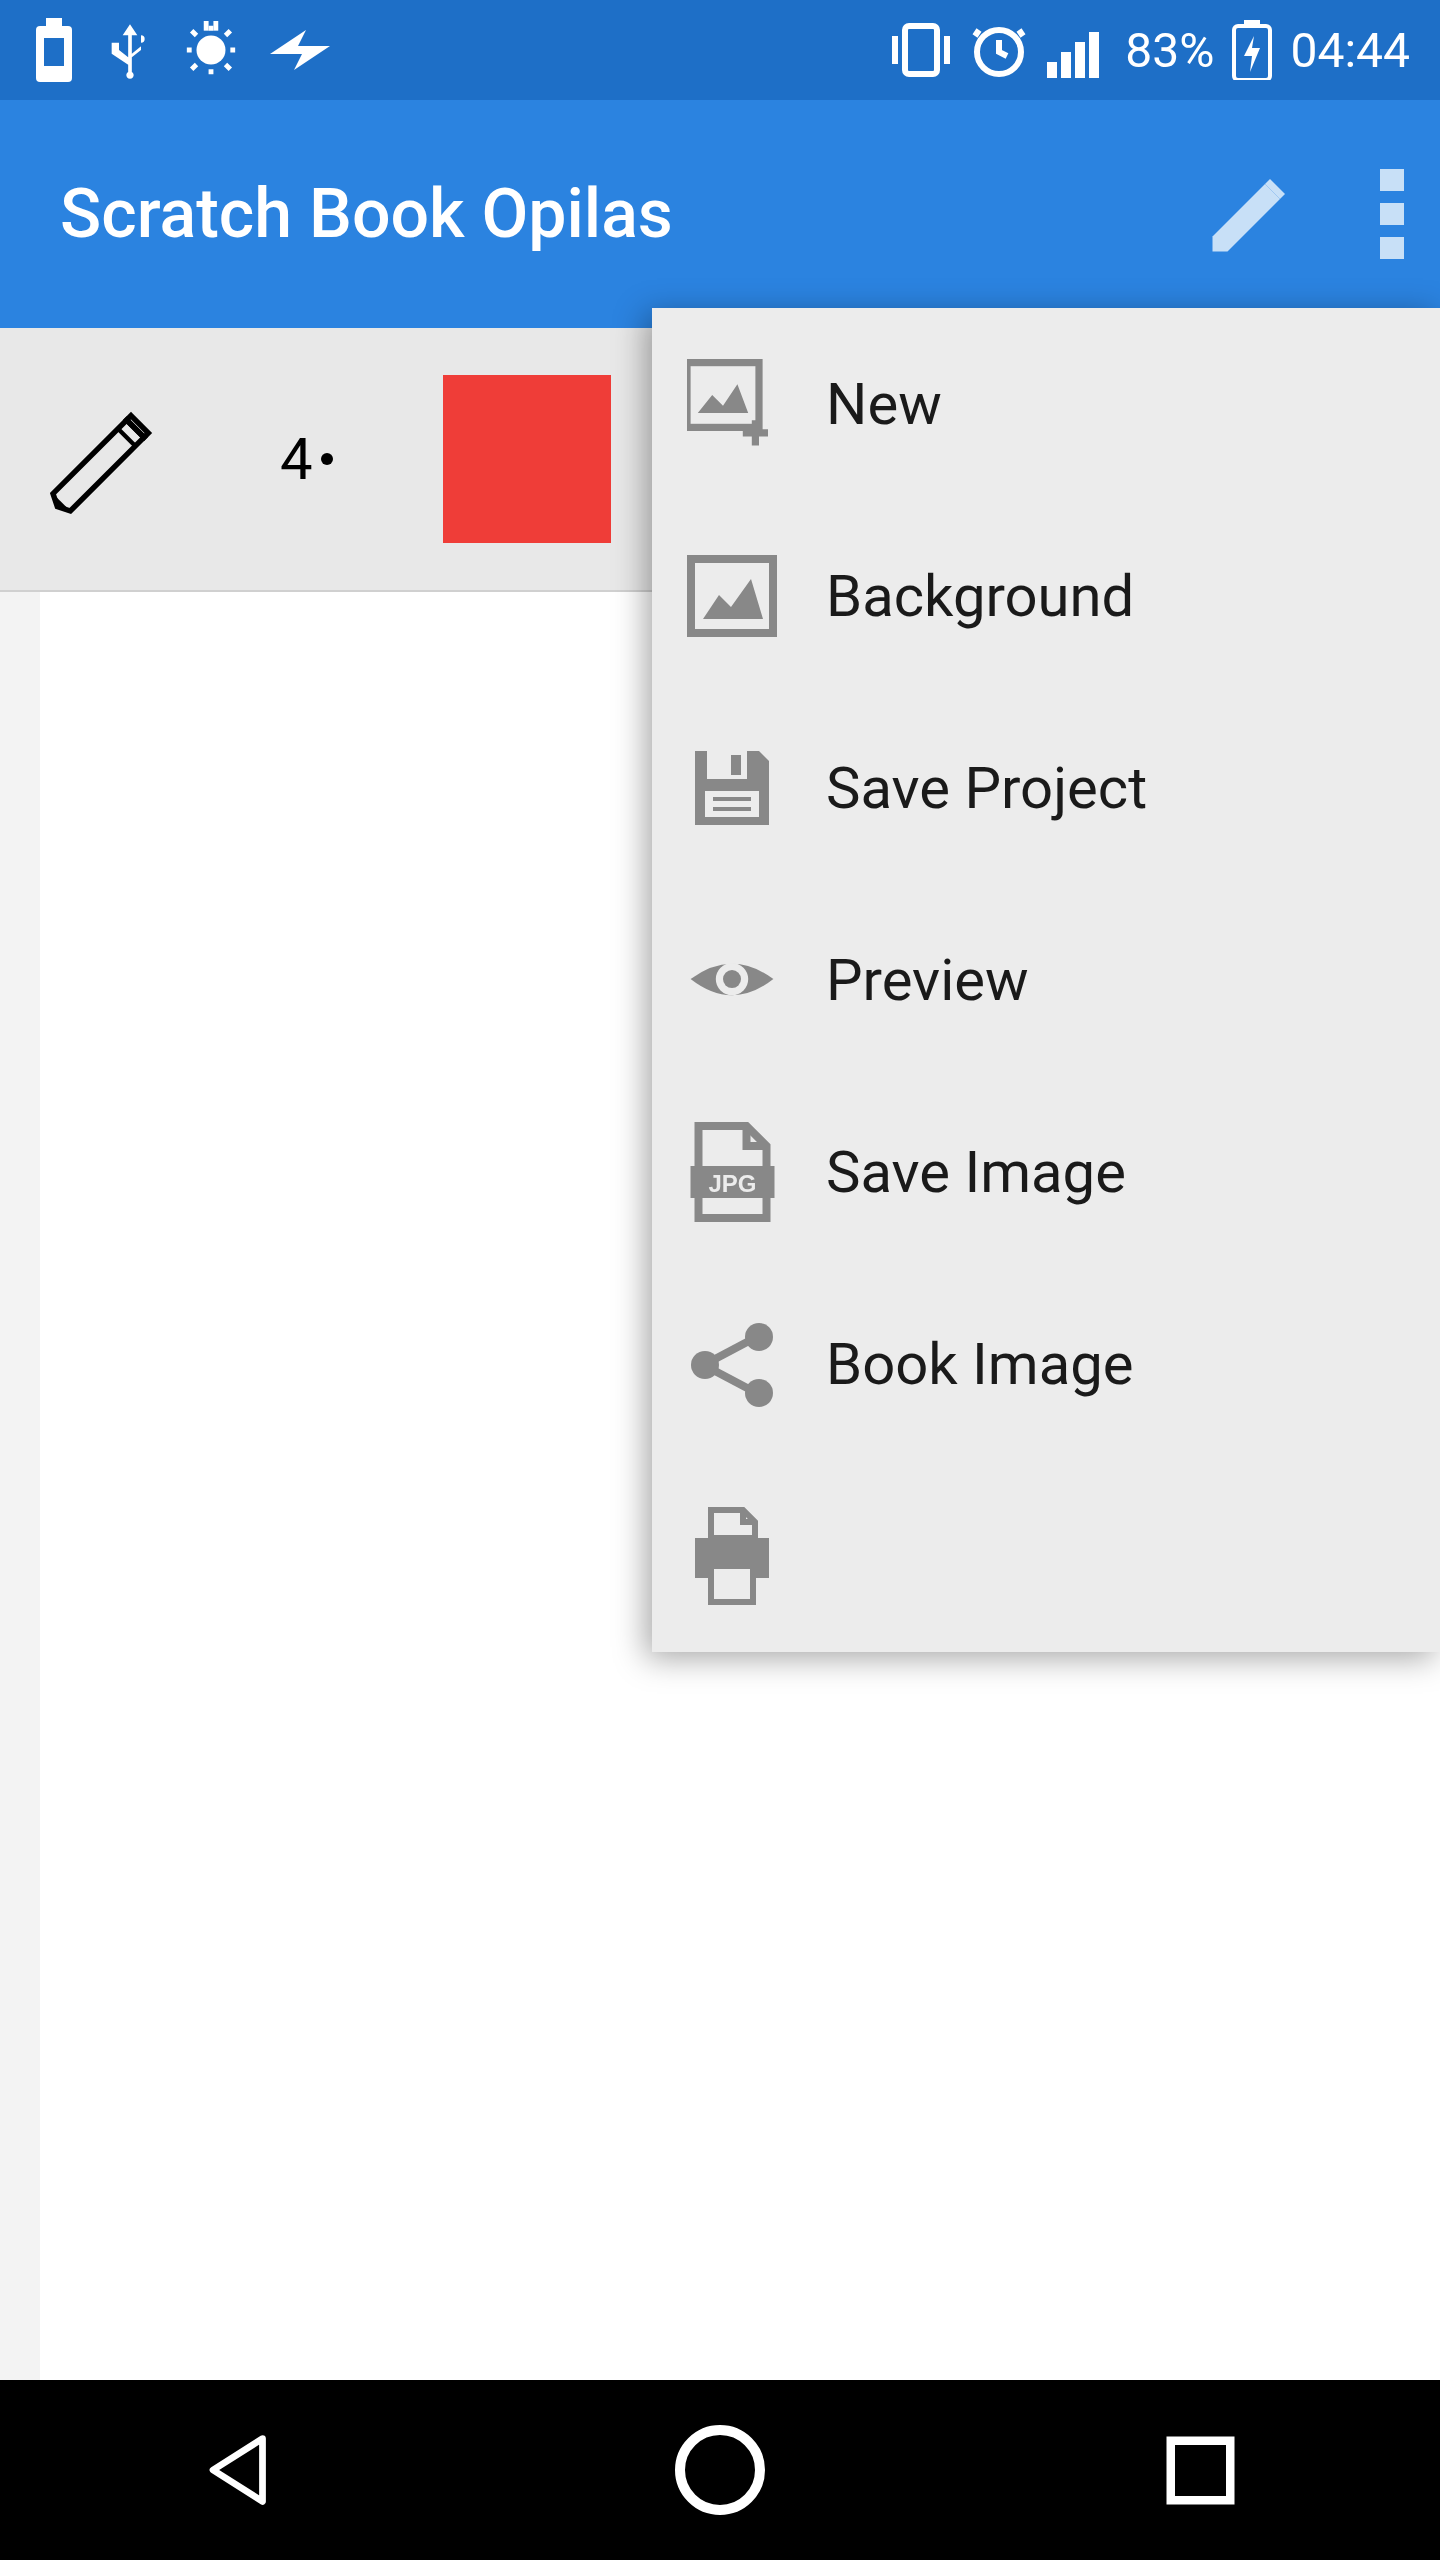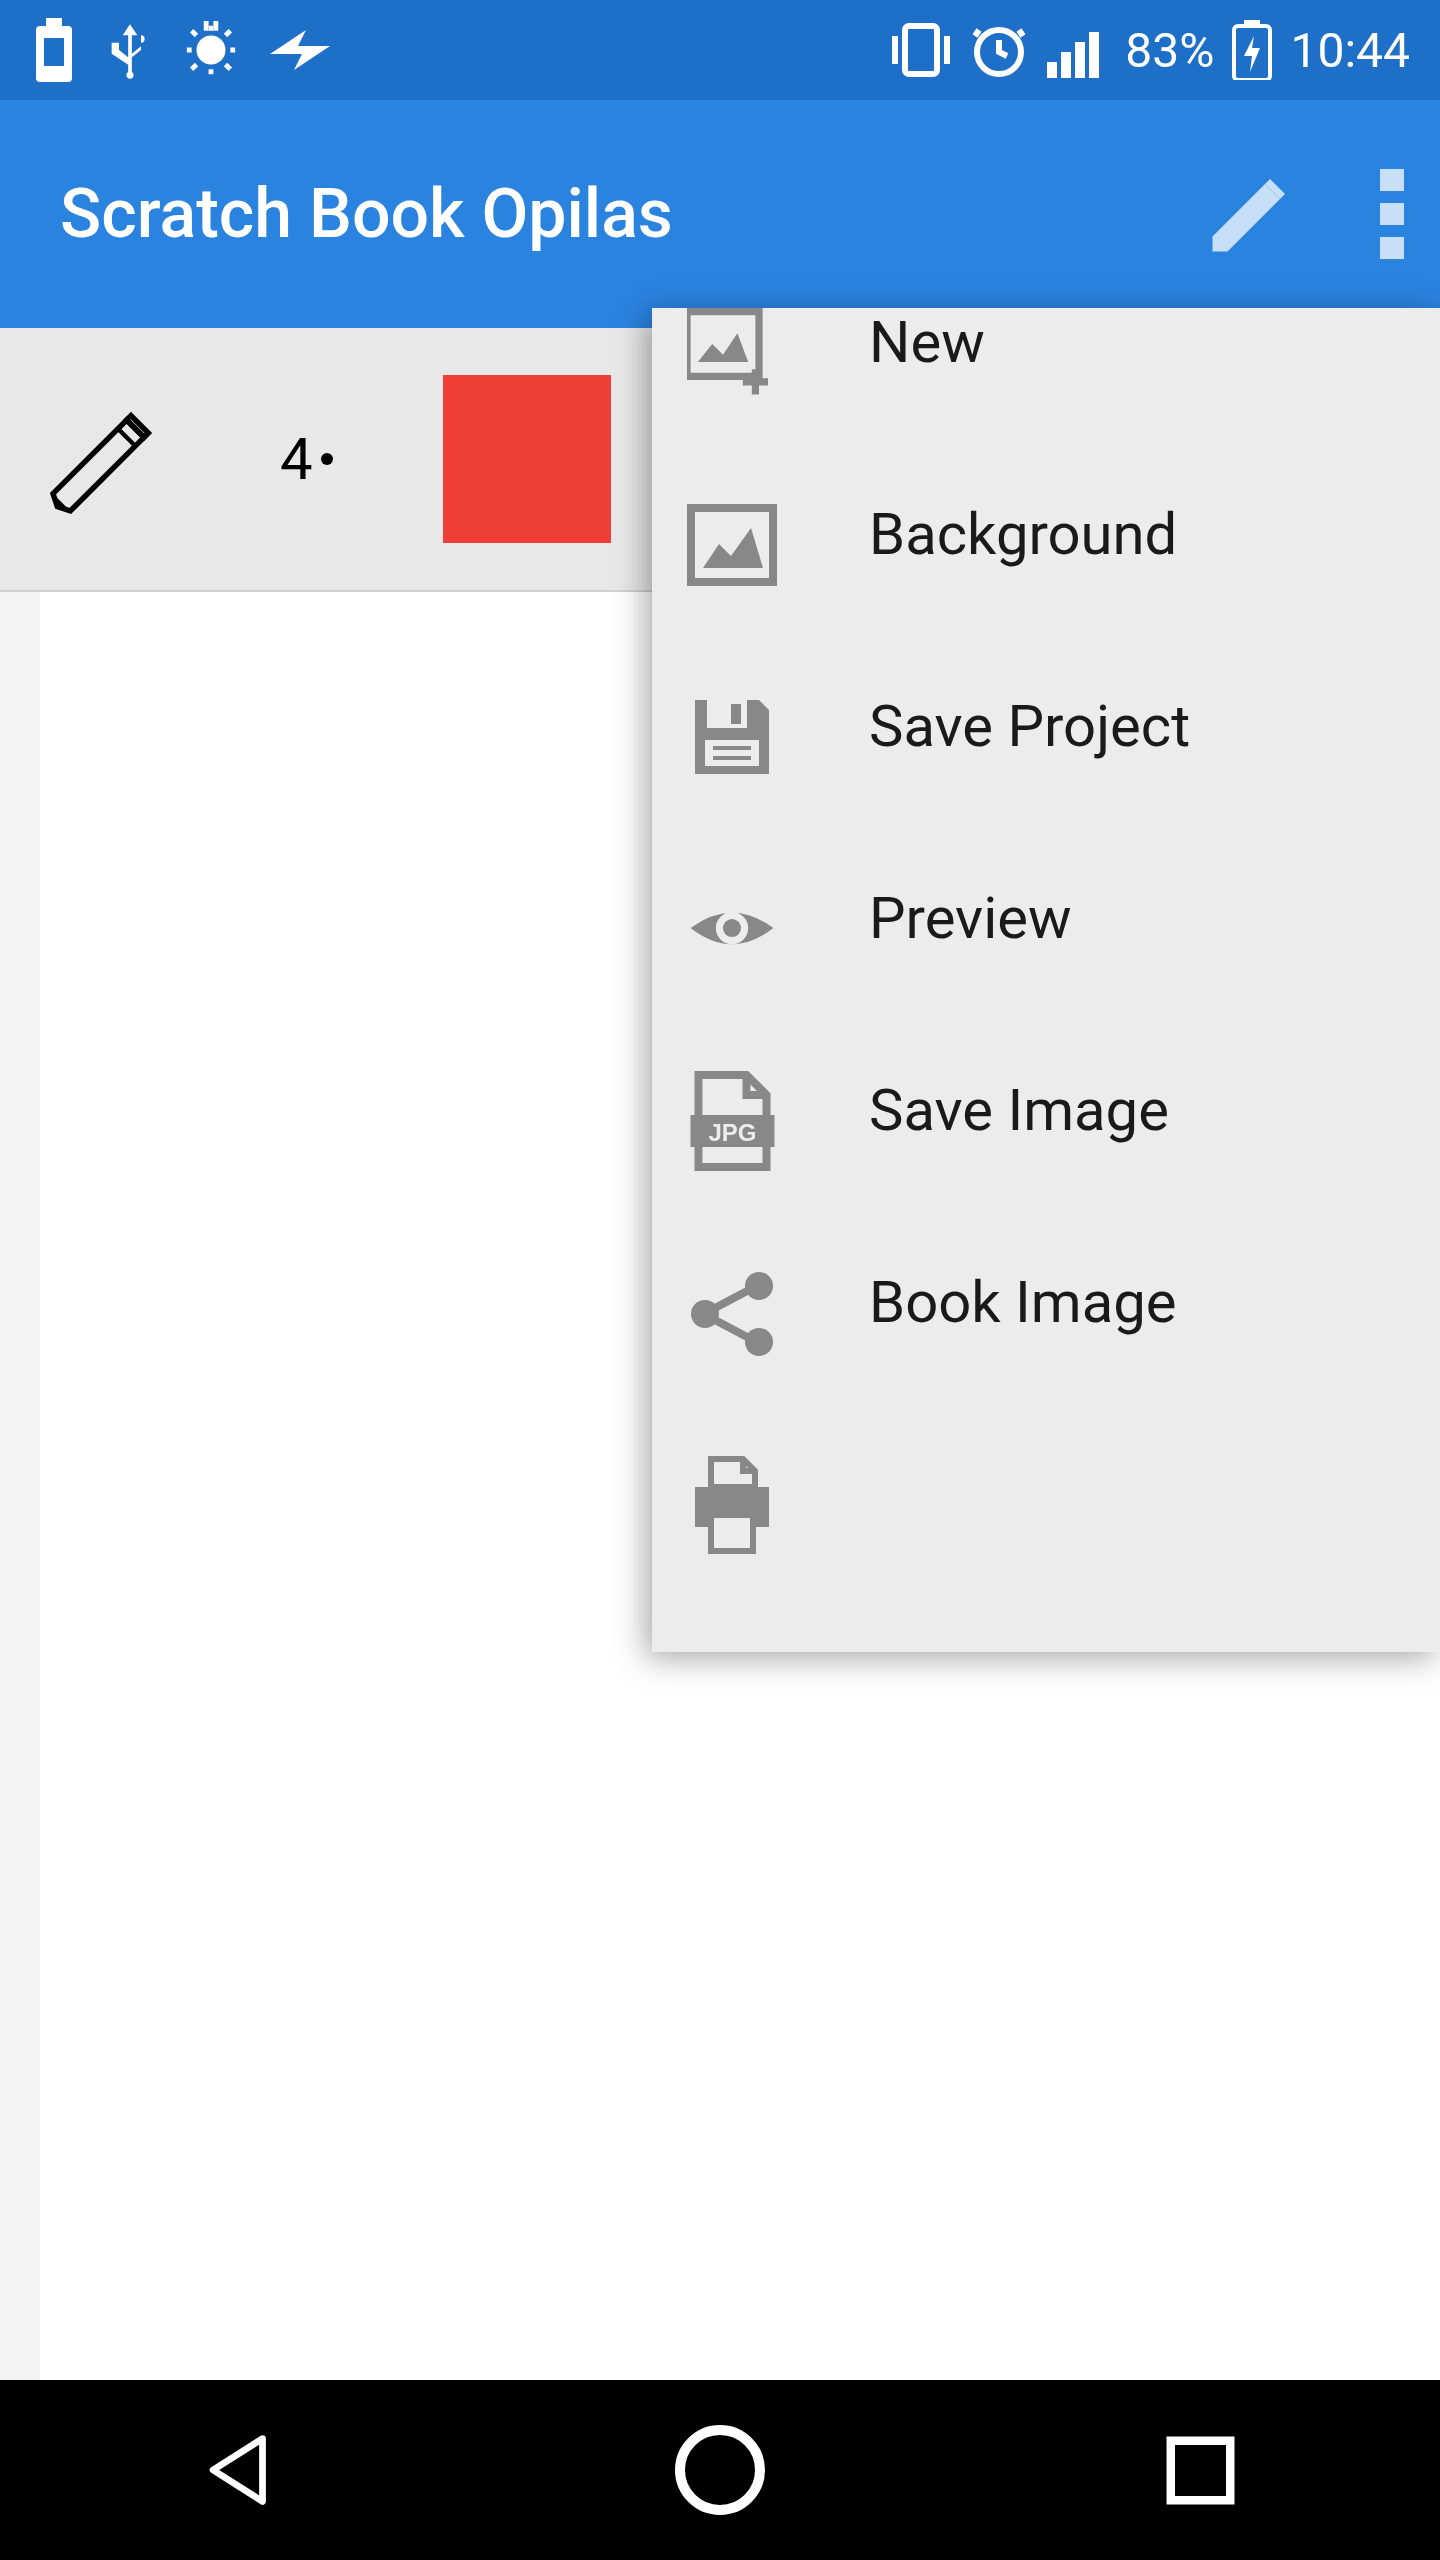--- a/index.html
+++ b/index.html
@@ -104,24 +104,24 @@
       position: absolute;
       top: 308px;
       right: 0;
       width: 788px;
       background: #ececec;
       box-shadow: -6px 6px 30px rgba(0,0,0,0.35);
       z-index: 10;
     }
     .menu-item {
       display: flex;
-      align-items: flex-start;
+      align-items: center;
       height: 192px;
       padding: 0 30px 0 35px;
-      gap: 92px;
+      gap: 49px;
     }
     .menu-icon {
       width: 90px;
       height: 90px;
       display: flex;
       align-items: center;
       justify-content: center;
       flex-shrink: 0;
     }
     .menu-label {
@@ -205,21 +205,21 @@
         </svg>
     </span>
     <span class="status-text">83%</span>
     <span>
       <svg width="40" height="60" viewBox="0 0 20 30">
           <rect x="1" y="3" width="18" height="27" rx="2" fill="none" stroke="#fff" stroke-width="2"></rect>
           <rect x="6" y="0" width="8" height="3" fill="#fff"></rect>
           <path d="M11 8 L6 18 L10 18 L9 26 L14 14 L10 14 Z" fill="#fff"></path>
         </svg>
     </span>
-    <span class="status-text">10:44</span>
+    <span class="status-text">04:44</span>
   </div>
 </div>
 
 <div class="app-bar">
   <div class="app-title">Scratch Book Opilas</div>
   <div class="app-bar-actions">
     <span>
       <svg width="100" height="100" viewBox="0 0 40 40">
           <path d="M5 35 L5 29 L26 8 L32 14 L11 35 Z" fill="#c8e0f7"></path>
           <path d="M28 6 L34 12 L32 14 L26 8 Z" fill="#c8e0f7"></path>

